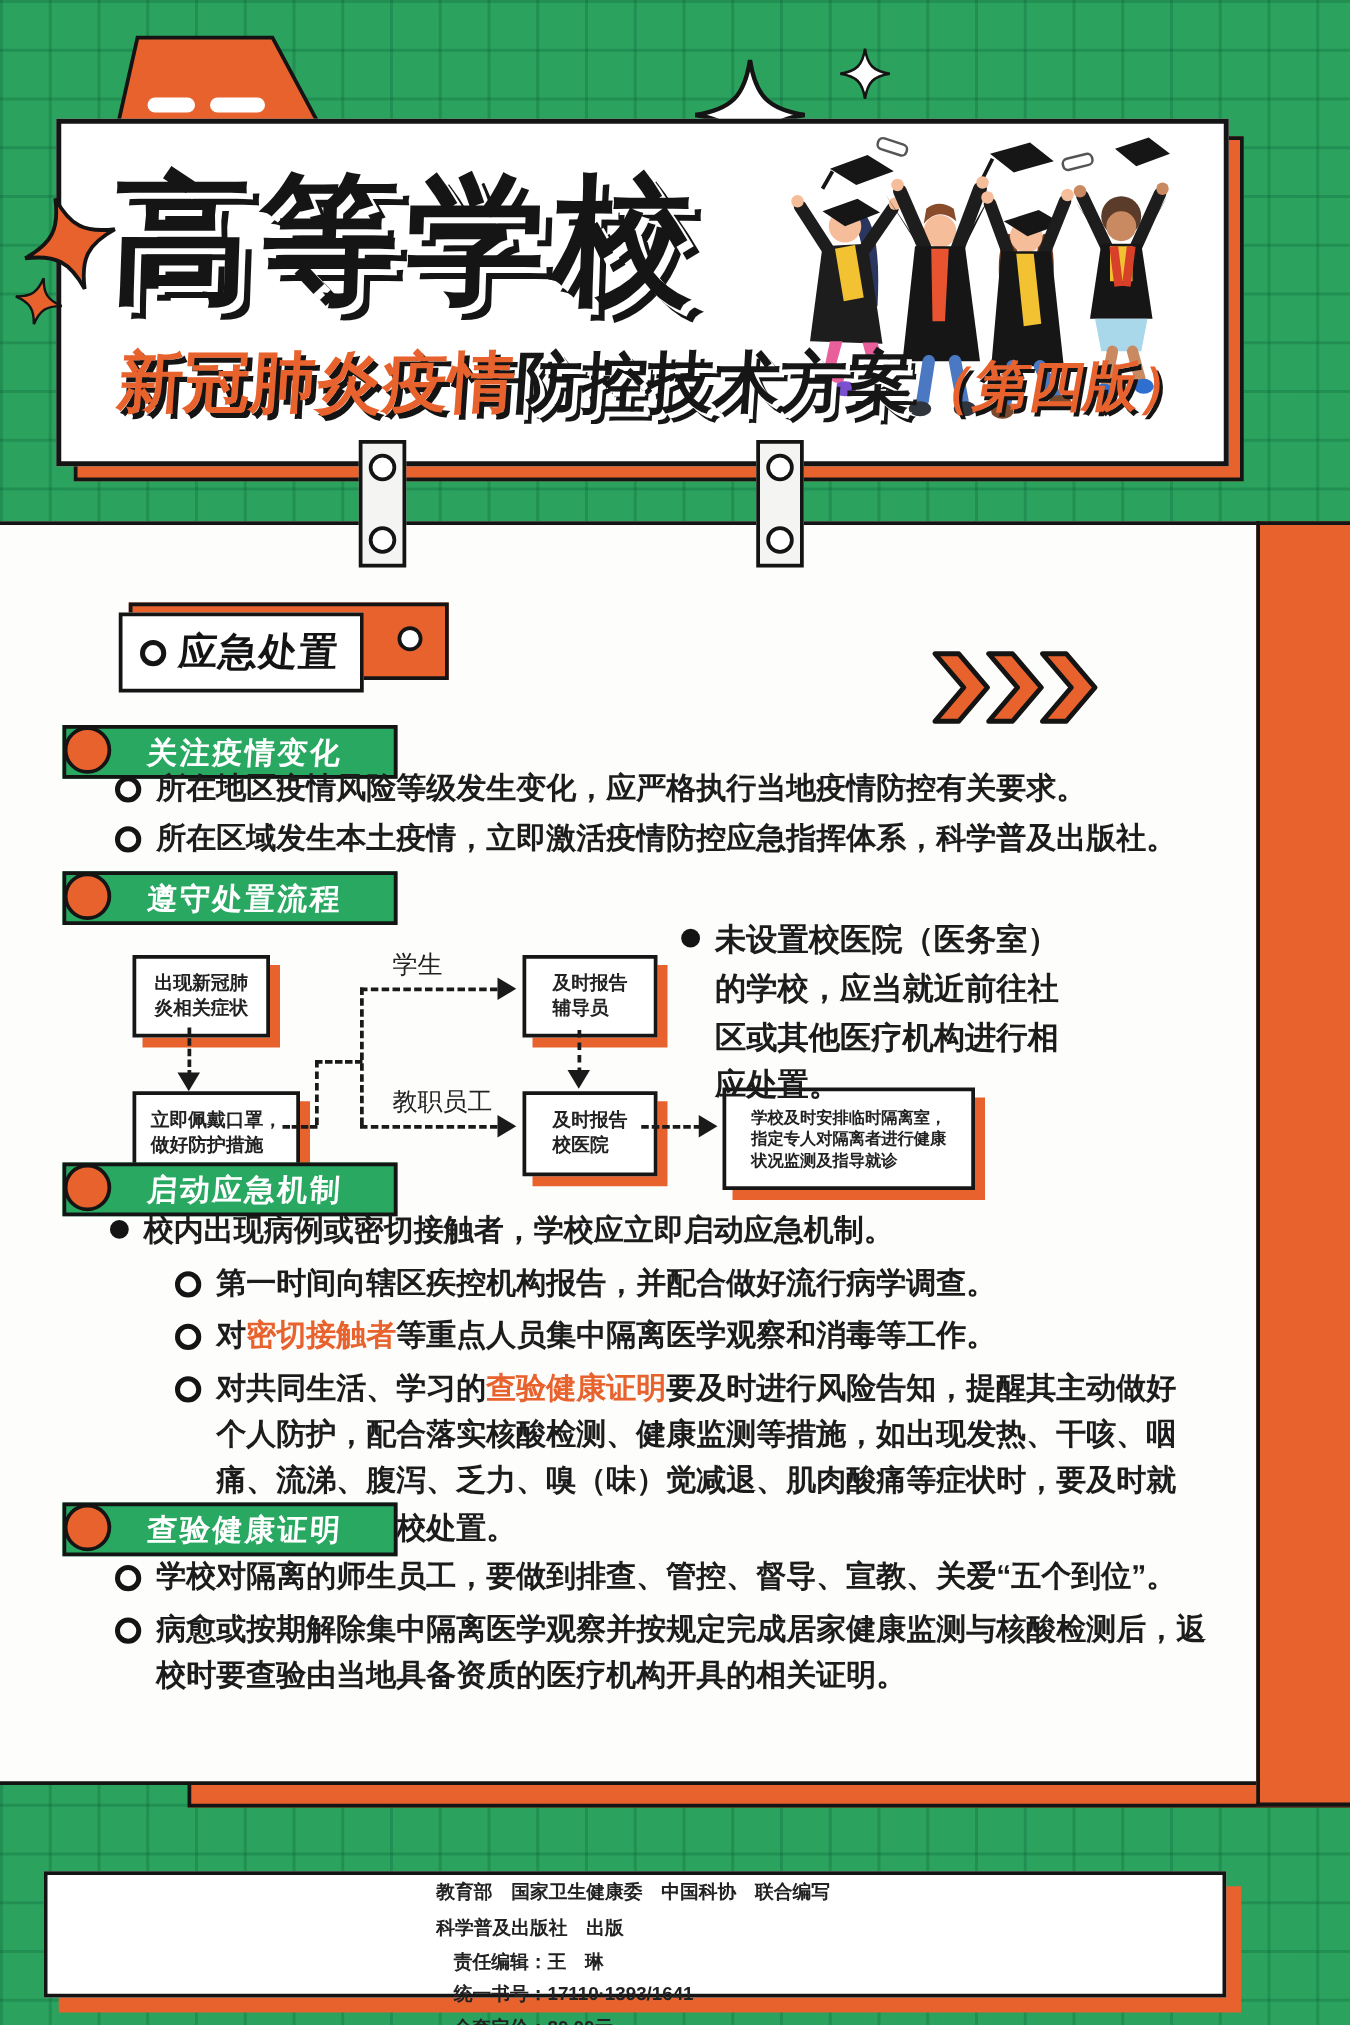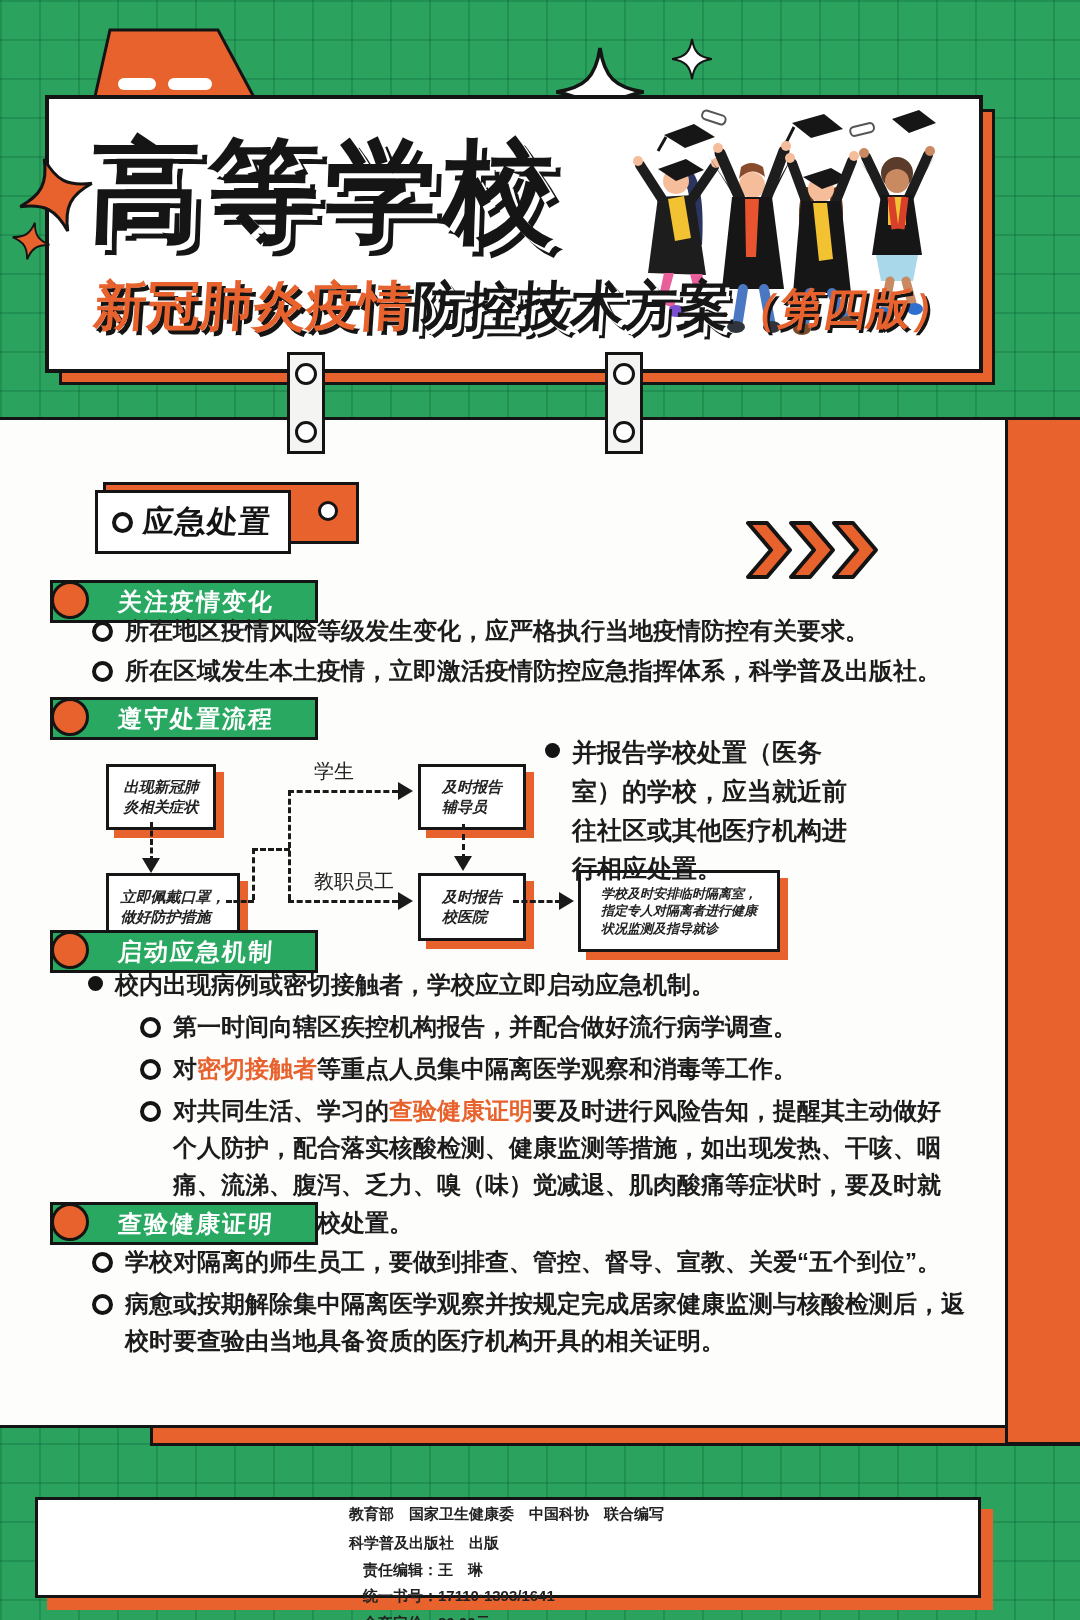--- a/index.html
+++ b/index.html
@@ -47,21 +47,21 @@
   .bar .dot{position:absolute;left:-2px;top:-2px;width:32px;height:32px;background:#E8622D;border:3px solid #141414;border-radius:50%;}
   .bar .label{color:#fff;font-size:24px;font-weight:900;letter-spacing:2px;transform:skewX(-4deg);padding-left:24px;}
   
   .row{display:flex;z-index:3;color:#1c1c1c;font-size:24px;font-weight:700;line-height:1.55;}
   .o-mark{flex:0 0 auto;width:13px;height:13px;border:4px solid #141414;border-radius:50%;margin:9px 12px 0 0;}
   .f-mark{flex:0 0 auto;width:15px;height:15px;background:#141414;border-radius:50%;margin:10px 12px 0 0;}
   .hl-orange{color:#E8622D;}
   
   .fbox{position:absolute;background:#fff;border:3px solid #161616;box-shadow:8px 8px 0 #E8622D;
     display:flex;align-items:center;justify-content:center;text-align:left;
-    font-size:15px;font-weight:700;color:#222;line-height:1.35;white-space:pre-line;z-index:3;padding:2px 5px;font-style:italic;}
+    font-size:15px;font-weight:700;color:#222;line-height:1.35;white-space:pre-line;z-index:3;padding:2px 5px;}
   .dash-h{position:absolute;border-top:3px dashed #1a1a1a;height:0;z-index:3;}
   .dash-v{position:absolute;border-left:3px dashed #1a1a1a;width:0;z-index:3;}
   .arr-r{position:absolute;width:0;height:0;border-top:9px solid transparent;border-bottom:9px solid transparent;border-left:15px solid #1a1a1a;z-index:3;}
   .arr-d{position:absolute;width:0;height:0;border-left:9px solid transparent;border-right:9px solid transparent;border-top:15px solid #1a1a1a;z-index:3;}
   .flabel{position:absolute;font-size:20px;font-weight:400;color:#222;z-index:3;}
   
   .footer-box{left:35px;top:1497px;width:940px;height:95px;background:#fff;border:3px solid #141414;box-shadow:12px 12px 0 #E8622D;z-index:3;
     display:flex;align-items:center;flex-direction:column;}
   .fcol{font-size:15px;font-weight:600;color:#222;line-height:1.9;}
   .press-name{font-family:"Liberation Serif","DejaVu Serif",serif;font-size:21px;font-weight:700;letter-spacing:3px;color:#111;}
@@ -250,21 +250,21 @@
   <span class="dash-v" style="left:462px;top:824px;height:36px"></span>
   <span class="arr-d" style="left:454px;top:856px"></span>
   <span class="dash-h" style="left:513px;top:900px;width:48px"></span>
   <span class="arr-r" style="left:559px;top:892px"></span>
 
   <span class="flabel" style="left:314px;top:758px">学生</span>
   <span class="flabel" style="left:314px;top:868px">教职员工</span>
 
   <div class="abs row" style="left:545px;top:733px;width:310px;font-size:25px">
     <span class="f-mark"></span>
-    <span>并报告学校处置（医务室）的学校，应当就近前往社区或其他医疗机构进行相应处置。</span>
+    <span>未设置校医院（医务室）的学校，应当就近前往社区或其他医疗机构进行相应处置。</span>
   </div>
 
   <div class="abs bar" style="top:930px">
     <span class="dot"></span>
     <span class="label">启动应急机制</span>
   </div>
   <div class="abs row" style="left:88px;top:966px;width:900px">
     <span class="f-mark"></span>
     <span>校内出现病例或密切接触者，学校应立即启动应急机制。</span>
   </div>

